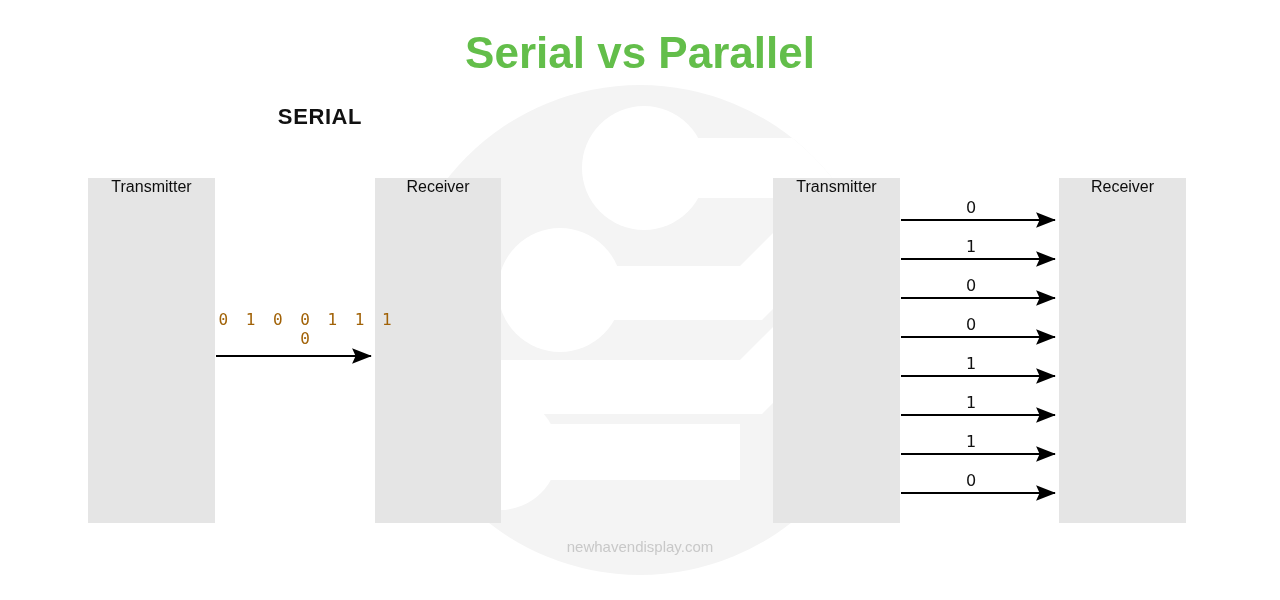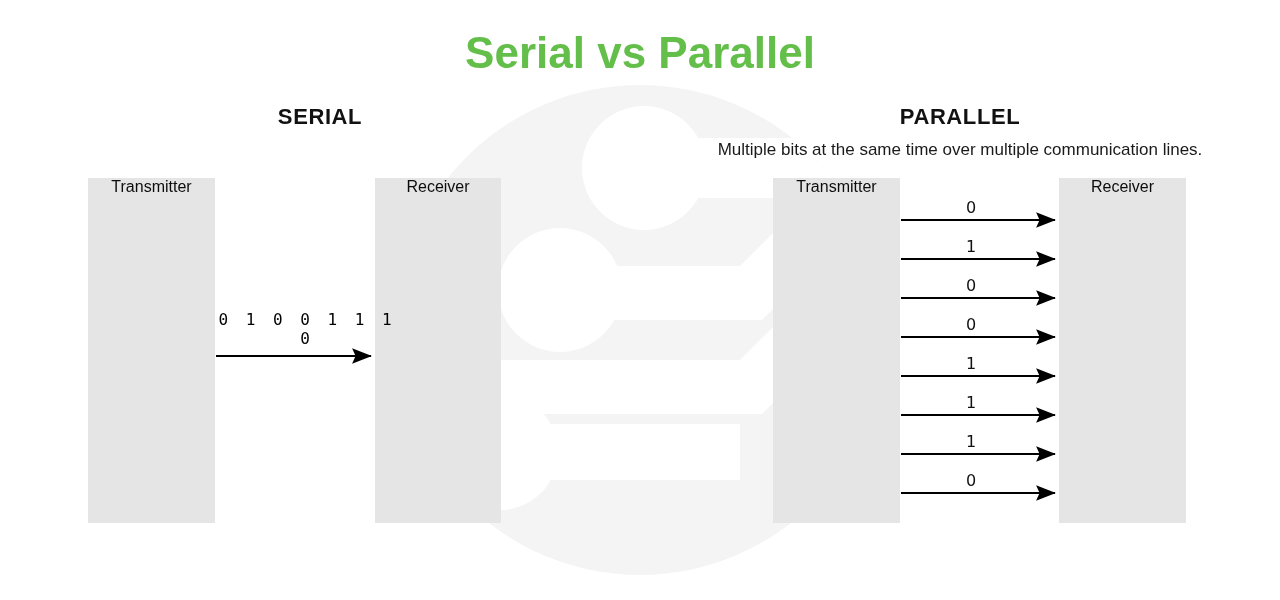--- a/index.html
+++ b/index.html
@@ -106,21 +106,21 @@
   
   #serial-bits {
     position: absolute;
     left: 215px;
     top: 310px;
     width: 184px;
     text-align: center;
     font-family: "DejaVu Sans Mono", "Liberation Mono", monospace;
     font-size: 16px;
     letter-spacing: 4px;
-    color: #000000;
+    color: #a16207;
     z-index: 5;
   }
 
   
   .bit-label {
     position: absolute;
     width: 40px;
     text-align: center;
     font-family: "DejaVu Sans", sans-serif;
     font-size: 16px;
@@ -167,22 +167,20 @@
     </g>
   </svg>
 
   <div id="title">Serial vs Parallel</div>
 
   <div class="panel" id="serial-panel">
     <div class="panel-heading">SERIAL</div>
   </div>
 
   <div class="panel" id="parallel-panel">
-    <div class="panel-heading">PARALLEL</div>
-    <div class="panel-subtitle">Multiple bits at the same time over multiple communication lines.</div>
   </div>
 
   <div class="node-box" id="serial-transmitter">
     <span class="node-label">Transmitter</span>
   </div>
   <div class="node-box" id="serial-receiver">
     <span class="node-label">Receiver</span>
   </div>
   <div class="node-box" id="parallel-transmitter">
     <span class="node-label">Transmitter</span>
@@ -218,14 +216,15 @@
       <div class="bit-label" style="left: 951px; top: 198px;">0</div>
       <div class="bit-label" style="left: 951px; top: 237px;">1</div>
       <div class="bit-label" style="left: 951px; top: 276px;">0</div>
       <div class="bit-label" style="left: 951px; top: 315px;">0</div>
       <div class="bit-label" style="left: 951px; top: 354px;">1</div>
       <div class="bit-label" style="left: 951px; top: 393px;">1</div>
       <div class="bit-label" style="left: 951px; top: 432px;">1</div>
       <div class="bit-label" style="left: 951px; top: 471px;">0</div>
     </div>
 
+  <div id="credit">newhavendisplay.com</div>
 
 </div>
 
 </body></html>

